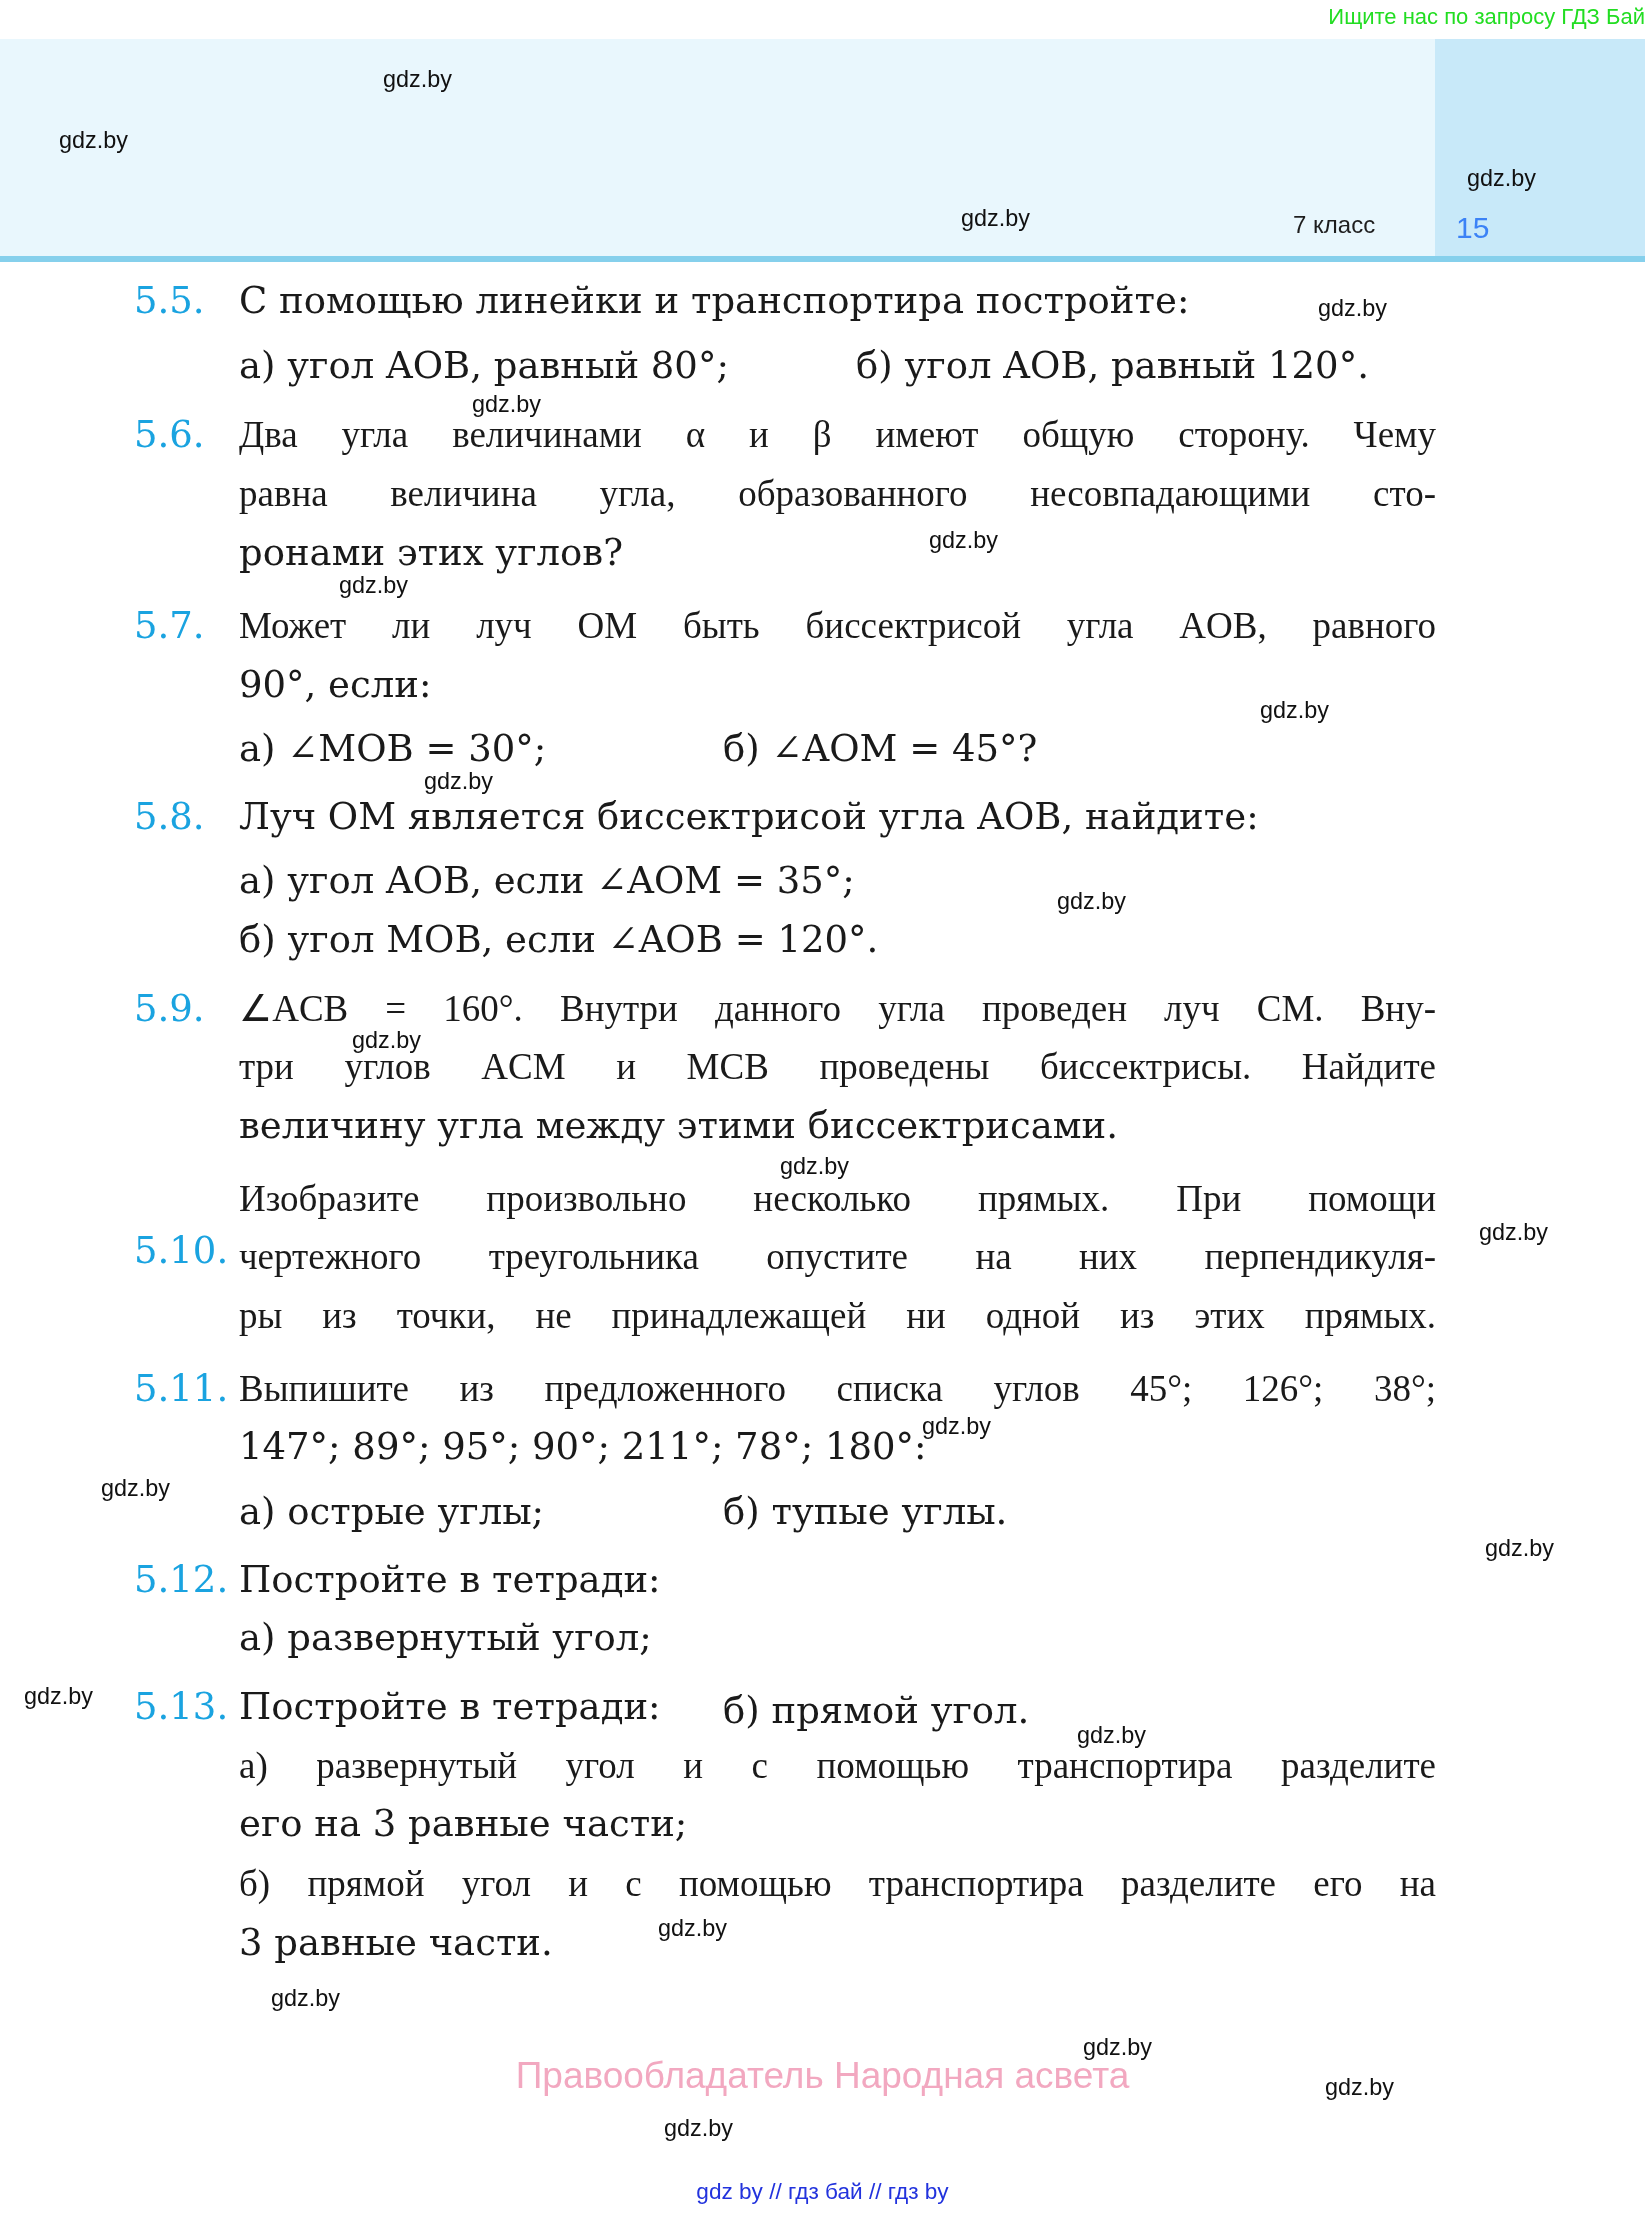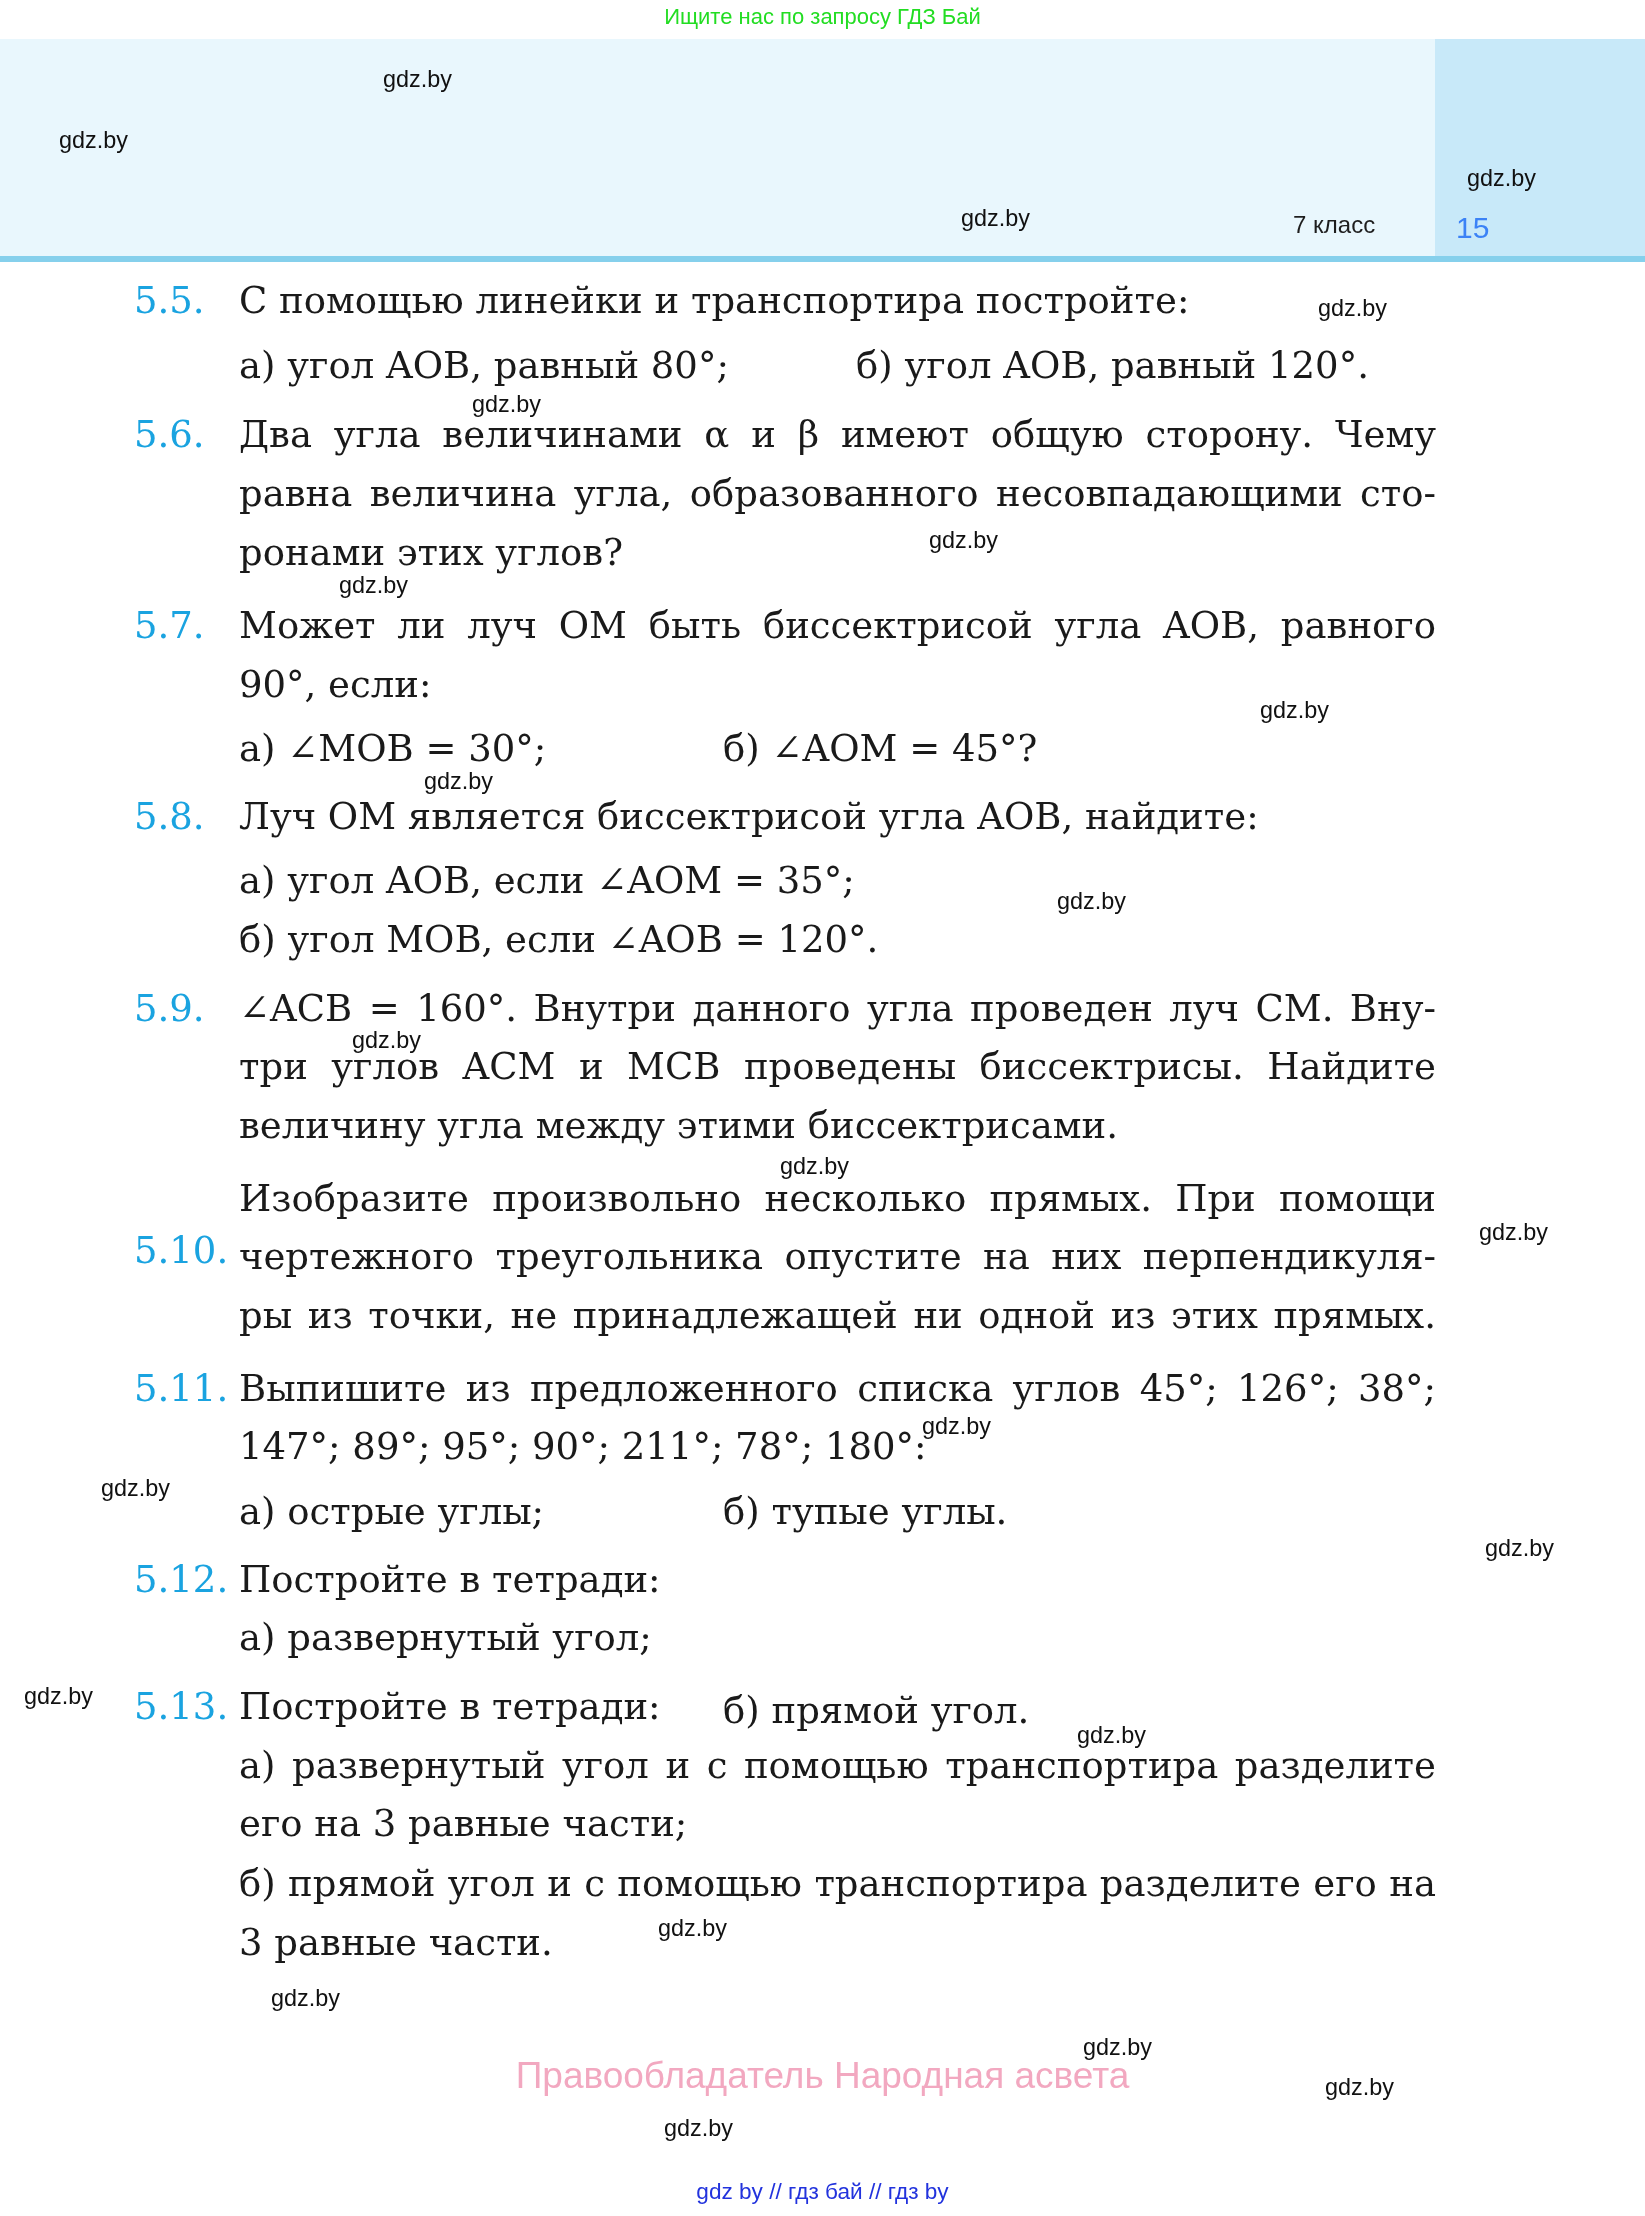--- a/index.html
+++ b/index.html
@@ -1,28 +1,28 @@
 <!DOCTYPE html>
 <html style="font-size:13px"><head>
 <meta charset="utf-8">
 <style>
   html, body { margin:0; padding:0; }
   body { width:1645px; height:2216px; position:relative; background:#ffffff; overflow:hidden;
          font-family:"DejaVu Serif","Liberation Serif",serif; color:#1a1a1a; }
-  .banner { position:absolute; top:0; left:0; width:1645px; height:37px; text-align:center;
+  .banner { position:absolute; top:0; left:0; width:1645px; height:37px; text-align:right;
             font-family:"Liberation Sans",sans-serif; font-size:22px; line-height:34px; color:#22dd22; }
   .header { position:absolute; top:39px; left:0; width:1645px; height:219px; background:#e9f7fd; }
   .header-right { position:absolute; top:0; left:1435px; width:210px; height:219px; background:#c8e9f9; }
   .header-rule { position:absolute; top:256px; left:0; width:1645px; height:5.6px; background:#86d0ec; }
   .grade { position:absolute; top:211px; left:1293px; font-family:"Liberation Sans",sans-serif; font-size:24px; color:#1e1e1e; }
   .pageno { position:absolute; top:211px; left:1456px; font-family:"Liberation Sans",sans-serif; font-size:30px; color:#3b82f6; }
   .wm { position:absolute; font-family:"Liberation Sans",sans-serif; font-size:23.4px; color:#111; white-space:nowrap; }
   .num { position:absolute; left:134px; color:#1aa3e0; font-weight:normal; font-size:37px; white-space:nowrap; }
   .line { position:absolute; left:239px; font-size:37px; white-space:nowrap; }
-  .line.just { width:1197px; text-align:justify; text-align-last:justify; }
+  .line.just { width:1197px; text-align:justify; text-align-last:justify;font-family:Liberation Serif, serif; }
   .col2 { position:absolute; font-size:37px; white-space:nowrap; }
   .copyright { position:absolute; top:2055px; left:0; width:1645px; text-align:center;
                font-family:"Liberation Sans",sans-serif; font-size:37px; color:#f2a8c0; }
   .footer { position:absolute; top:2179px; left:0; width:1645px; text-align:center;
             font-family:"Liberation Sans",sans-serif; font-size:22.6px; color:#2233dd; }
 </style>
 </head>
 <body>
 
 <div class="banner">Ищите нас по запросу ГДЗ Бай</div>

